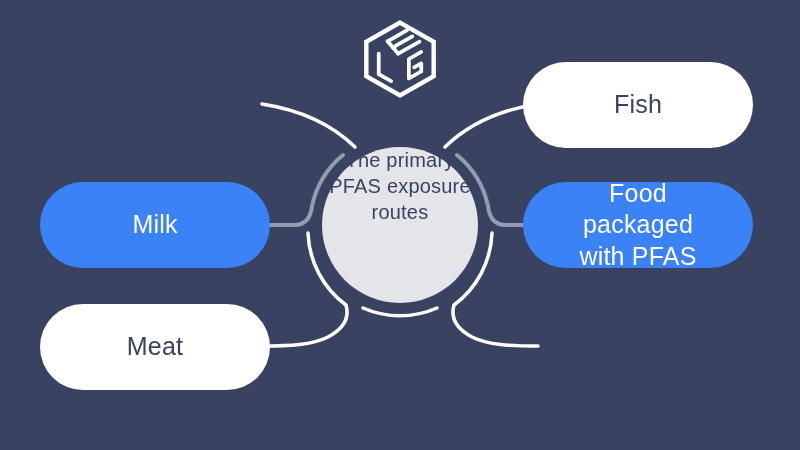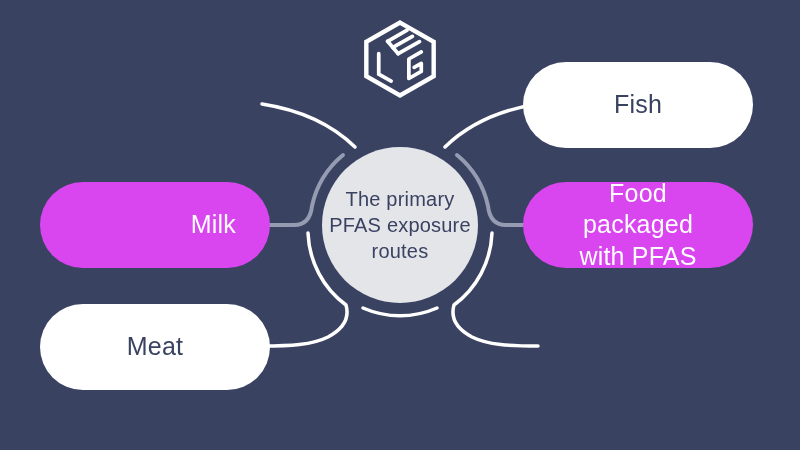--- a/index.html
+++ b/index.html
@@ -16,31 +16,31 @@
     position:absolute;
     width:230px;height:86px;
     border-radius:43px;
     display:flex;align-items:center;justify-content:center;
     text-align:center;
     font-size:25px;line-height:1.26;letter-spacing:.2px;
     padding:0 34px;box-sizing:border-box;
     z-index:2;
   }
   .pill.white{background:#ffffff;color:#3a4262;}
-  .pill.gray{background:#d946ef;color:#fdfdfe;justify-content:flex-end;}
+  .pill.gray{background:#3b82f6;color:#fdfdfe;}
   .col-left{left:40px;}
   .col-right{left:523px;}
   .row-1{top:62px;}
   .row-2{top:182px;}
   .row-3{top:304px;}
   .center-circle{
     position:absolute;left:322px;top:147px;
     width:156px;height:156px;border-radius:50%;
     background:#e4e5e9;color:#3a4262;
-    display:flex;align-items:center;justify-content:center;
+    display:flex;align-items:flex-start;justify-content:center;
     text-align:center;z-index:2;
   }
   .center-circle .inner{
     width:142px;font-size:20px;line-height:1.3;letter-spacing:.2px;
   }
   .logo{position:absolute;left:355px;top:20px;z-index:2;}
 </style>
 </head>
 <body>
 

